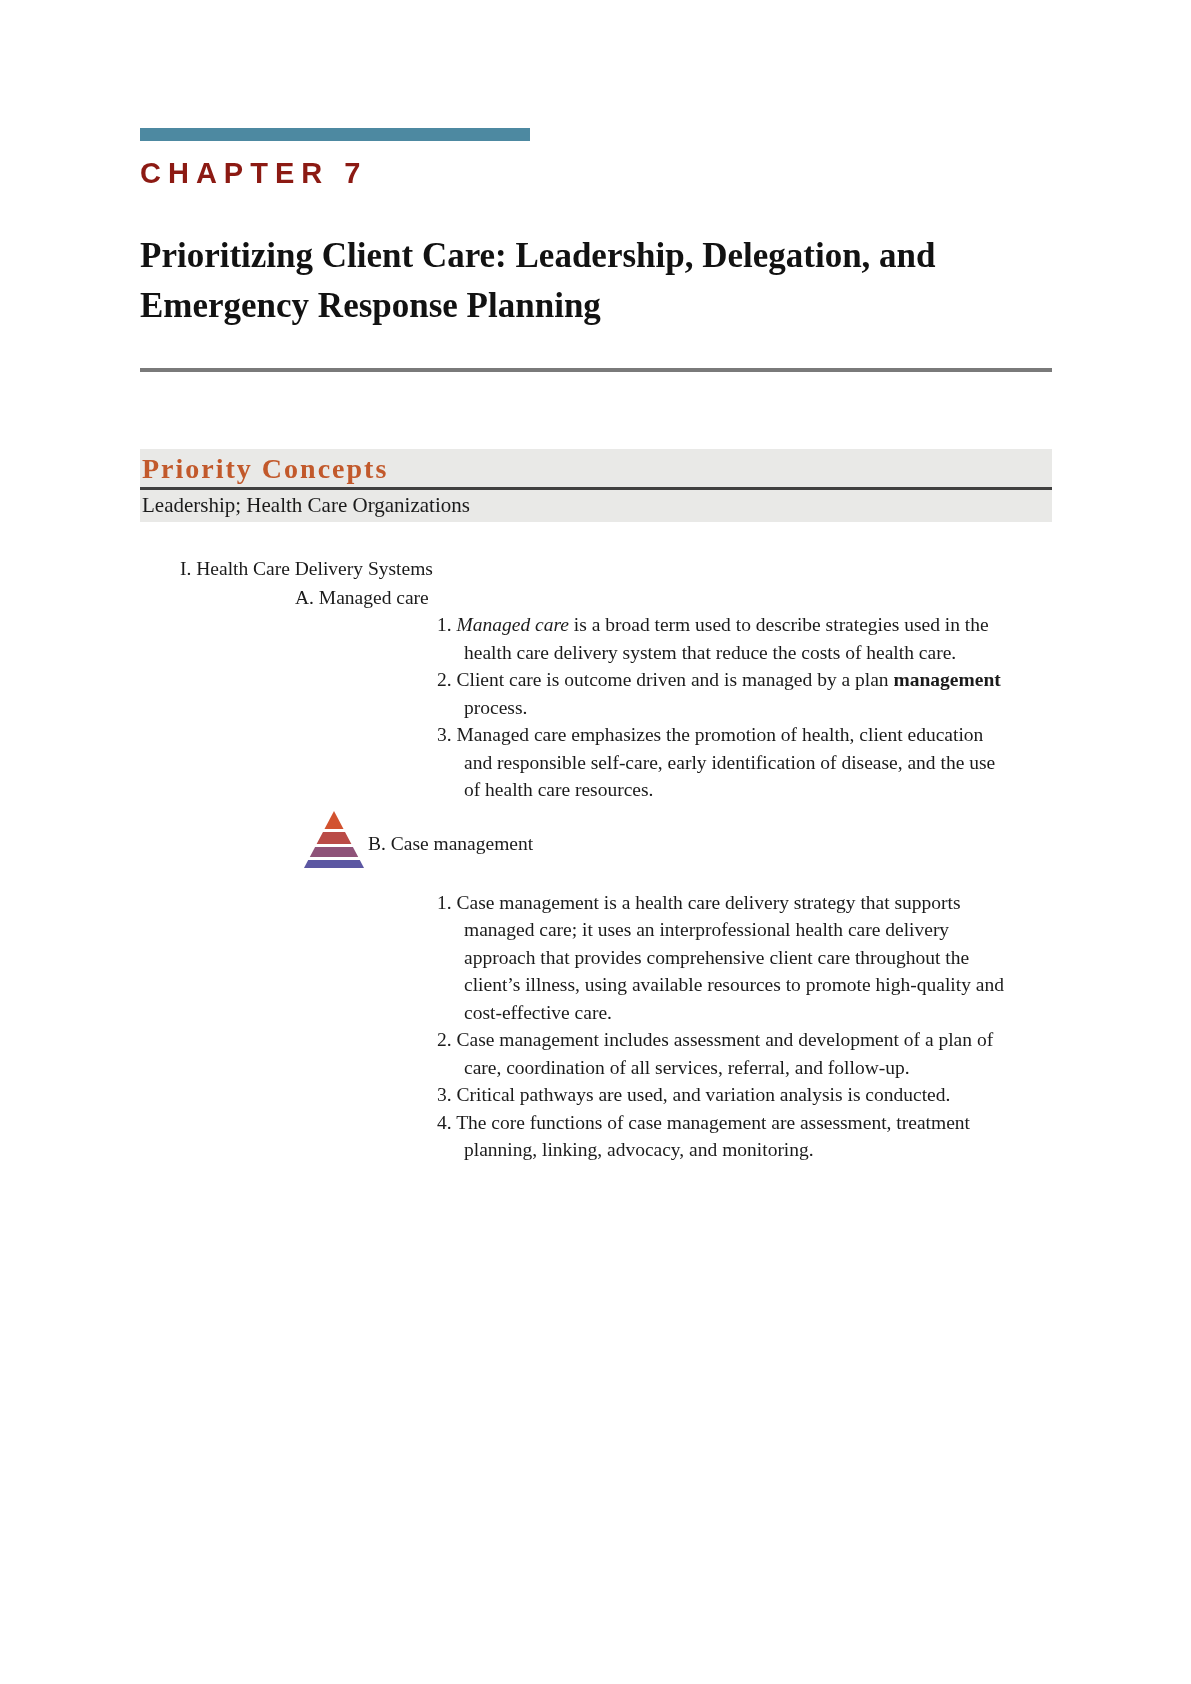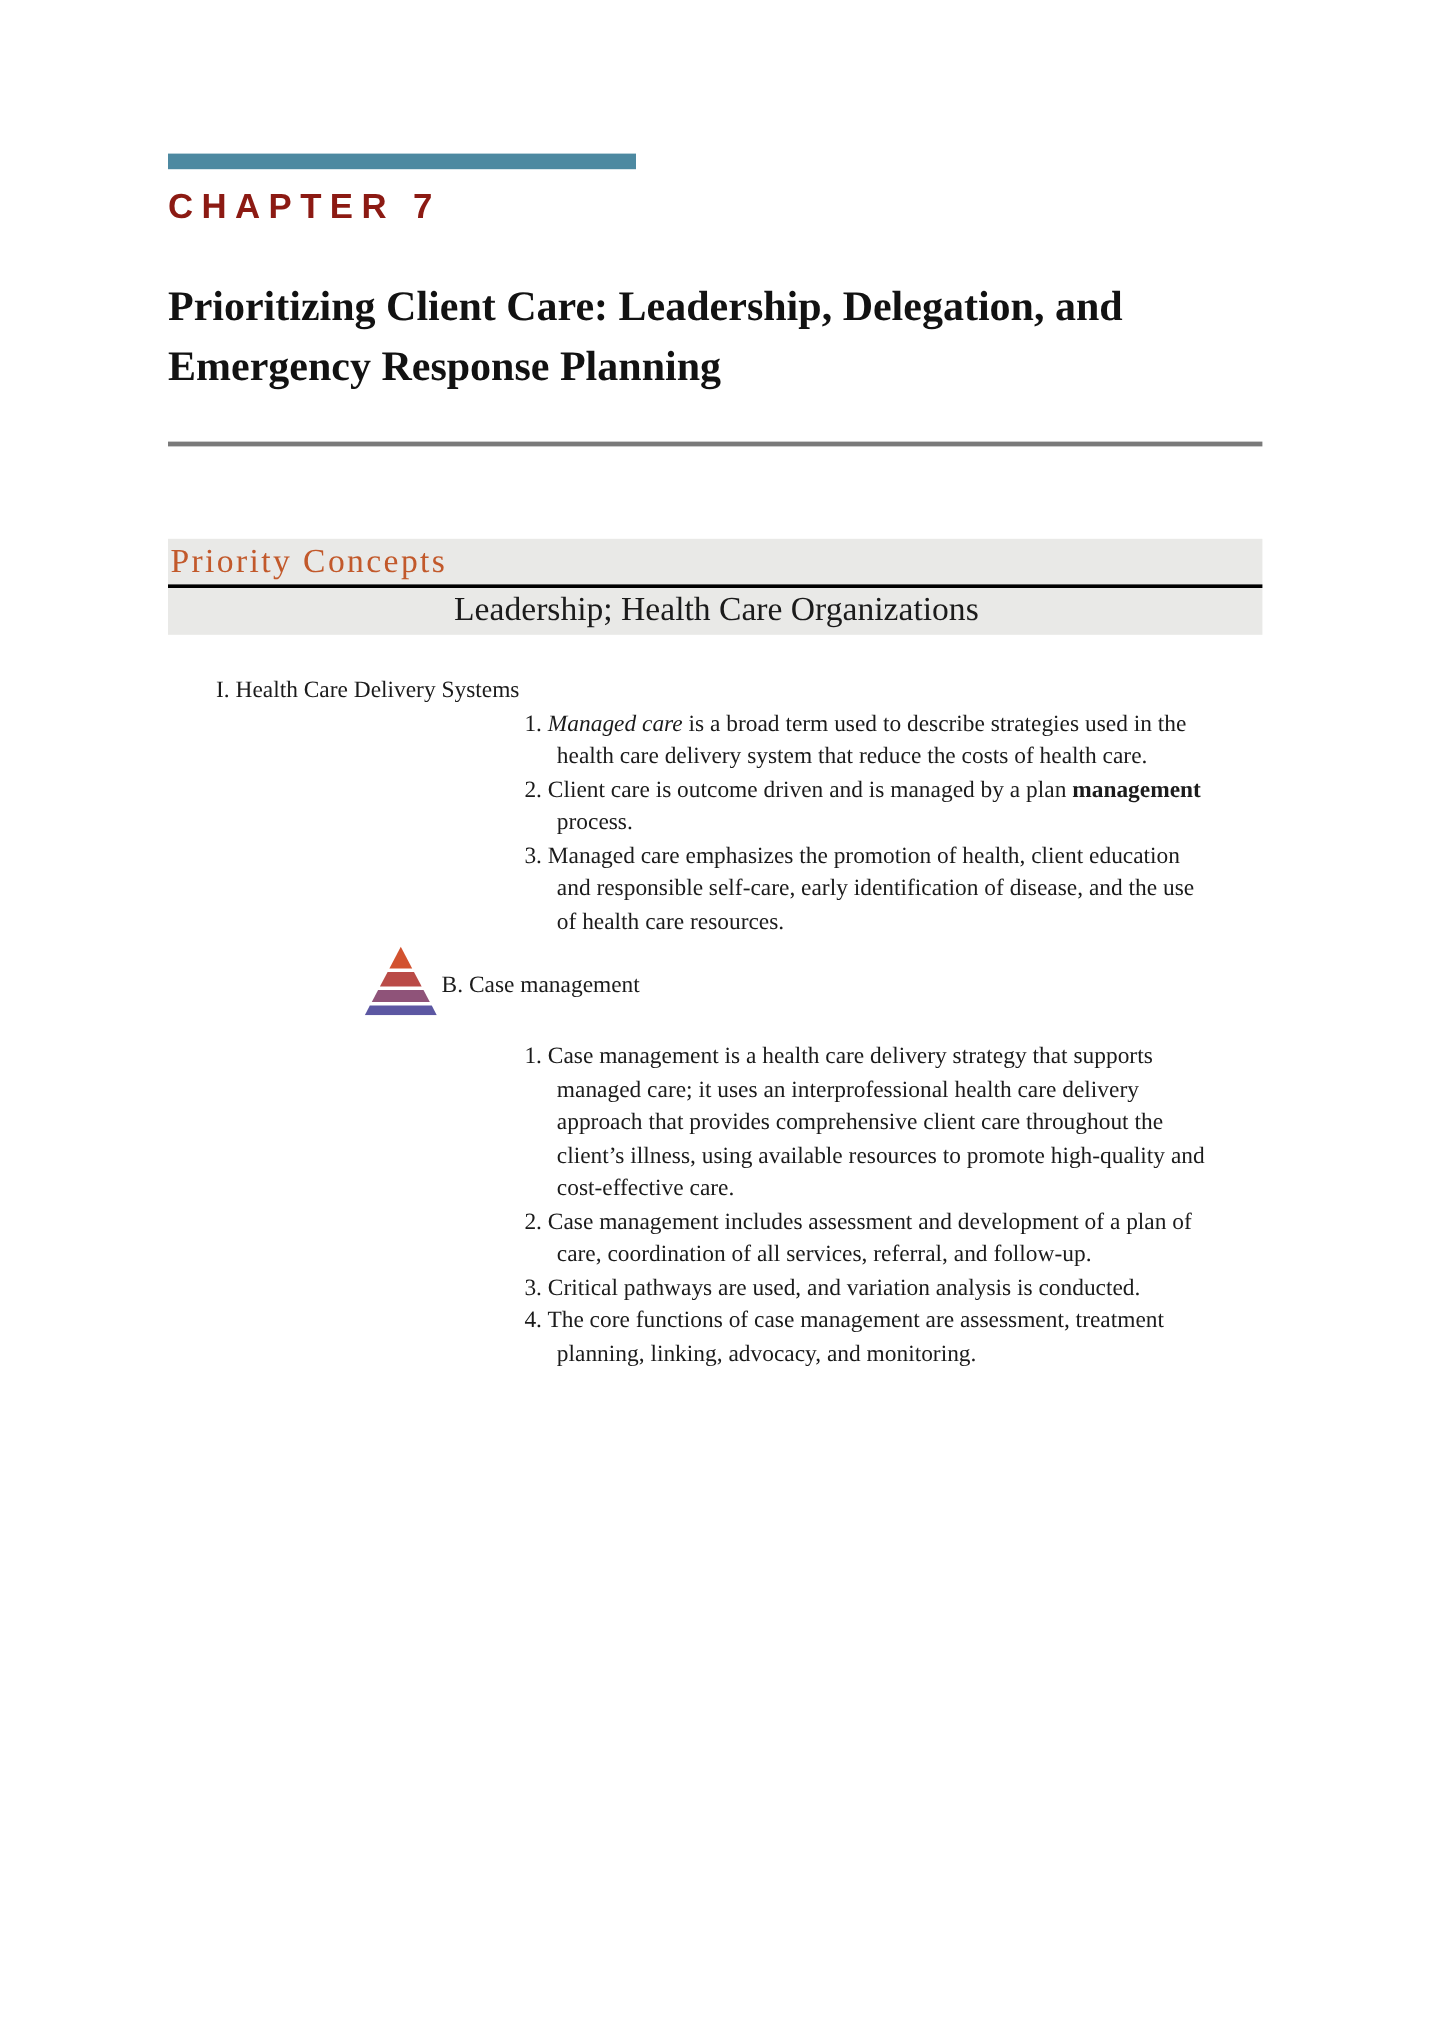--- a/index.html
+++ b/index.html
@@ -54,30 +54,29 @@
     color: var(--url-blue, #2222CC);
     text-decoration: none;
   }
   .priority-band {
     margin-top: 77px;
     background: var(--band-gray, #E9E9E7);
   }
   .priority-heading {
     padding: 4px 0 2px 2px;
     font-size: 28px;
-    font-weight: normal;
+    font-weight: bold;
     letter-spacing: 2px;
     color: var(--heading-orange, #C2592B);
-    border-bottom: 3px solid #000000;
+    border-bottom: 3px solid #404040;
   }
   .priority-concepts {
     padding: 3px 0 4px 2px;
-    font-size: 28px;
+    font-size: 21px;
     color: #1b1b1b;
-    text-align: center;
   }
   .outline {
     margin-top: 33px;
     font-size: 19.5px;
     line-height: 27.5px;
   }
   .lvl1 { margin-left: 40px; }
   .sec-head { margin-left: 155px; margin-top: 1px; }
   .sec-head.with-pyramid {
     position: relative;
@@ -127,20 +126,21 @@
 
 
     <div class="priority-band">
       <div class="priority-heading">Priority Concepts</div>
       <div class="priority-concepts">Leadership; Health Care Organizations</div>
     </div>
 
     <div class="outline">
       <div class="lvl1"><span>I.</span> <span>Health Care Delivery Systems</span></div>
       <div>
+          <div class="sec-head"><span>A.</span> <span>Managed care</span></div>
           <div class="items">
             <div class="item"><span>1.</span> <span class="seg-italic">Managed care</span><span> is a broad term used to describe strategies used in the health care delivery system that reduce the costs of health care.</span></div>
             <div class="item"><span>2.</span> <span>Client care is outcome driven and is managed by a plan </span><span class="seg-bold">management</span><span> process.</span></div>
             <div class="item"><span>3.</span> <span>Managed care emphasizes the promotion of health, client education and responsible self-care, early identification of disease, and the use of health care resources.</span></div>
           </div>
           <div class="sec-head with-pyramid"><svg viewBox="0 0 62 58" class="pyr">
               <polygon points="31,1 40.5,19 21.5,19" fill="#D2522F"></polygon>
               <polygon points="20,22 42,22 48.4,34 13.6,34" fill="#BA4B47"></polygon>
               <polygon points="12.1,37 49.9,37 55.2,47 6.8,47" fill="#8F5379"></polygon>
               <polygon points="5.2,50 56.8,50 61,58 1,58" fill="#5C57A2"></polygon>

